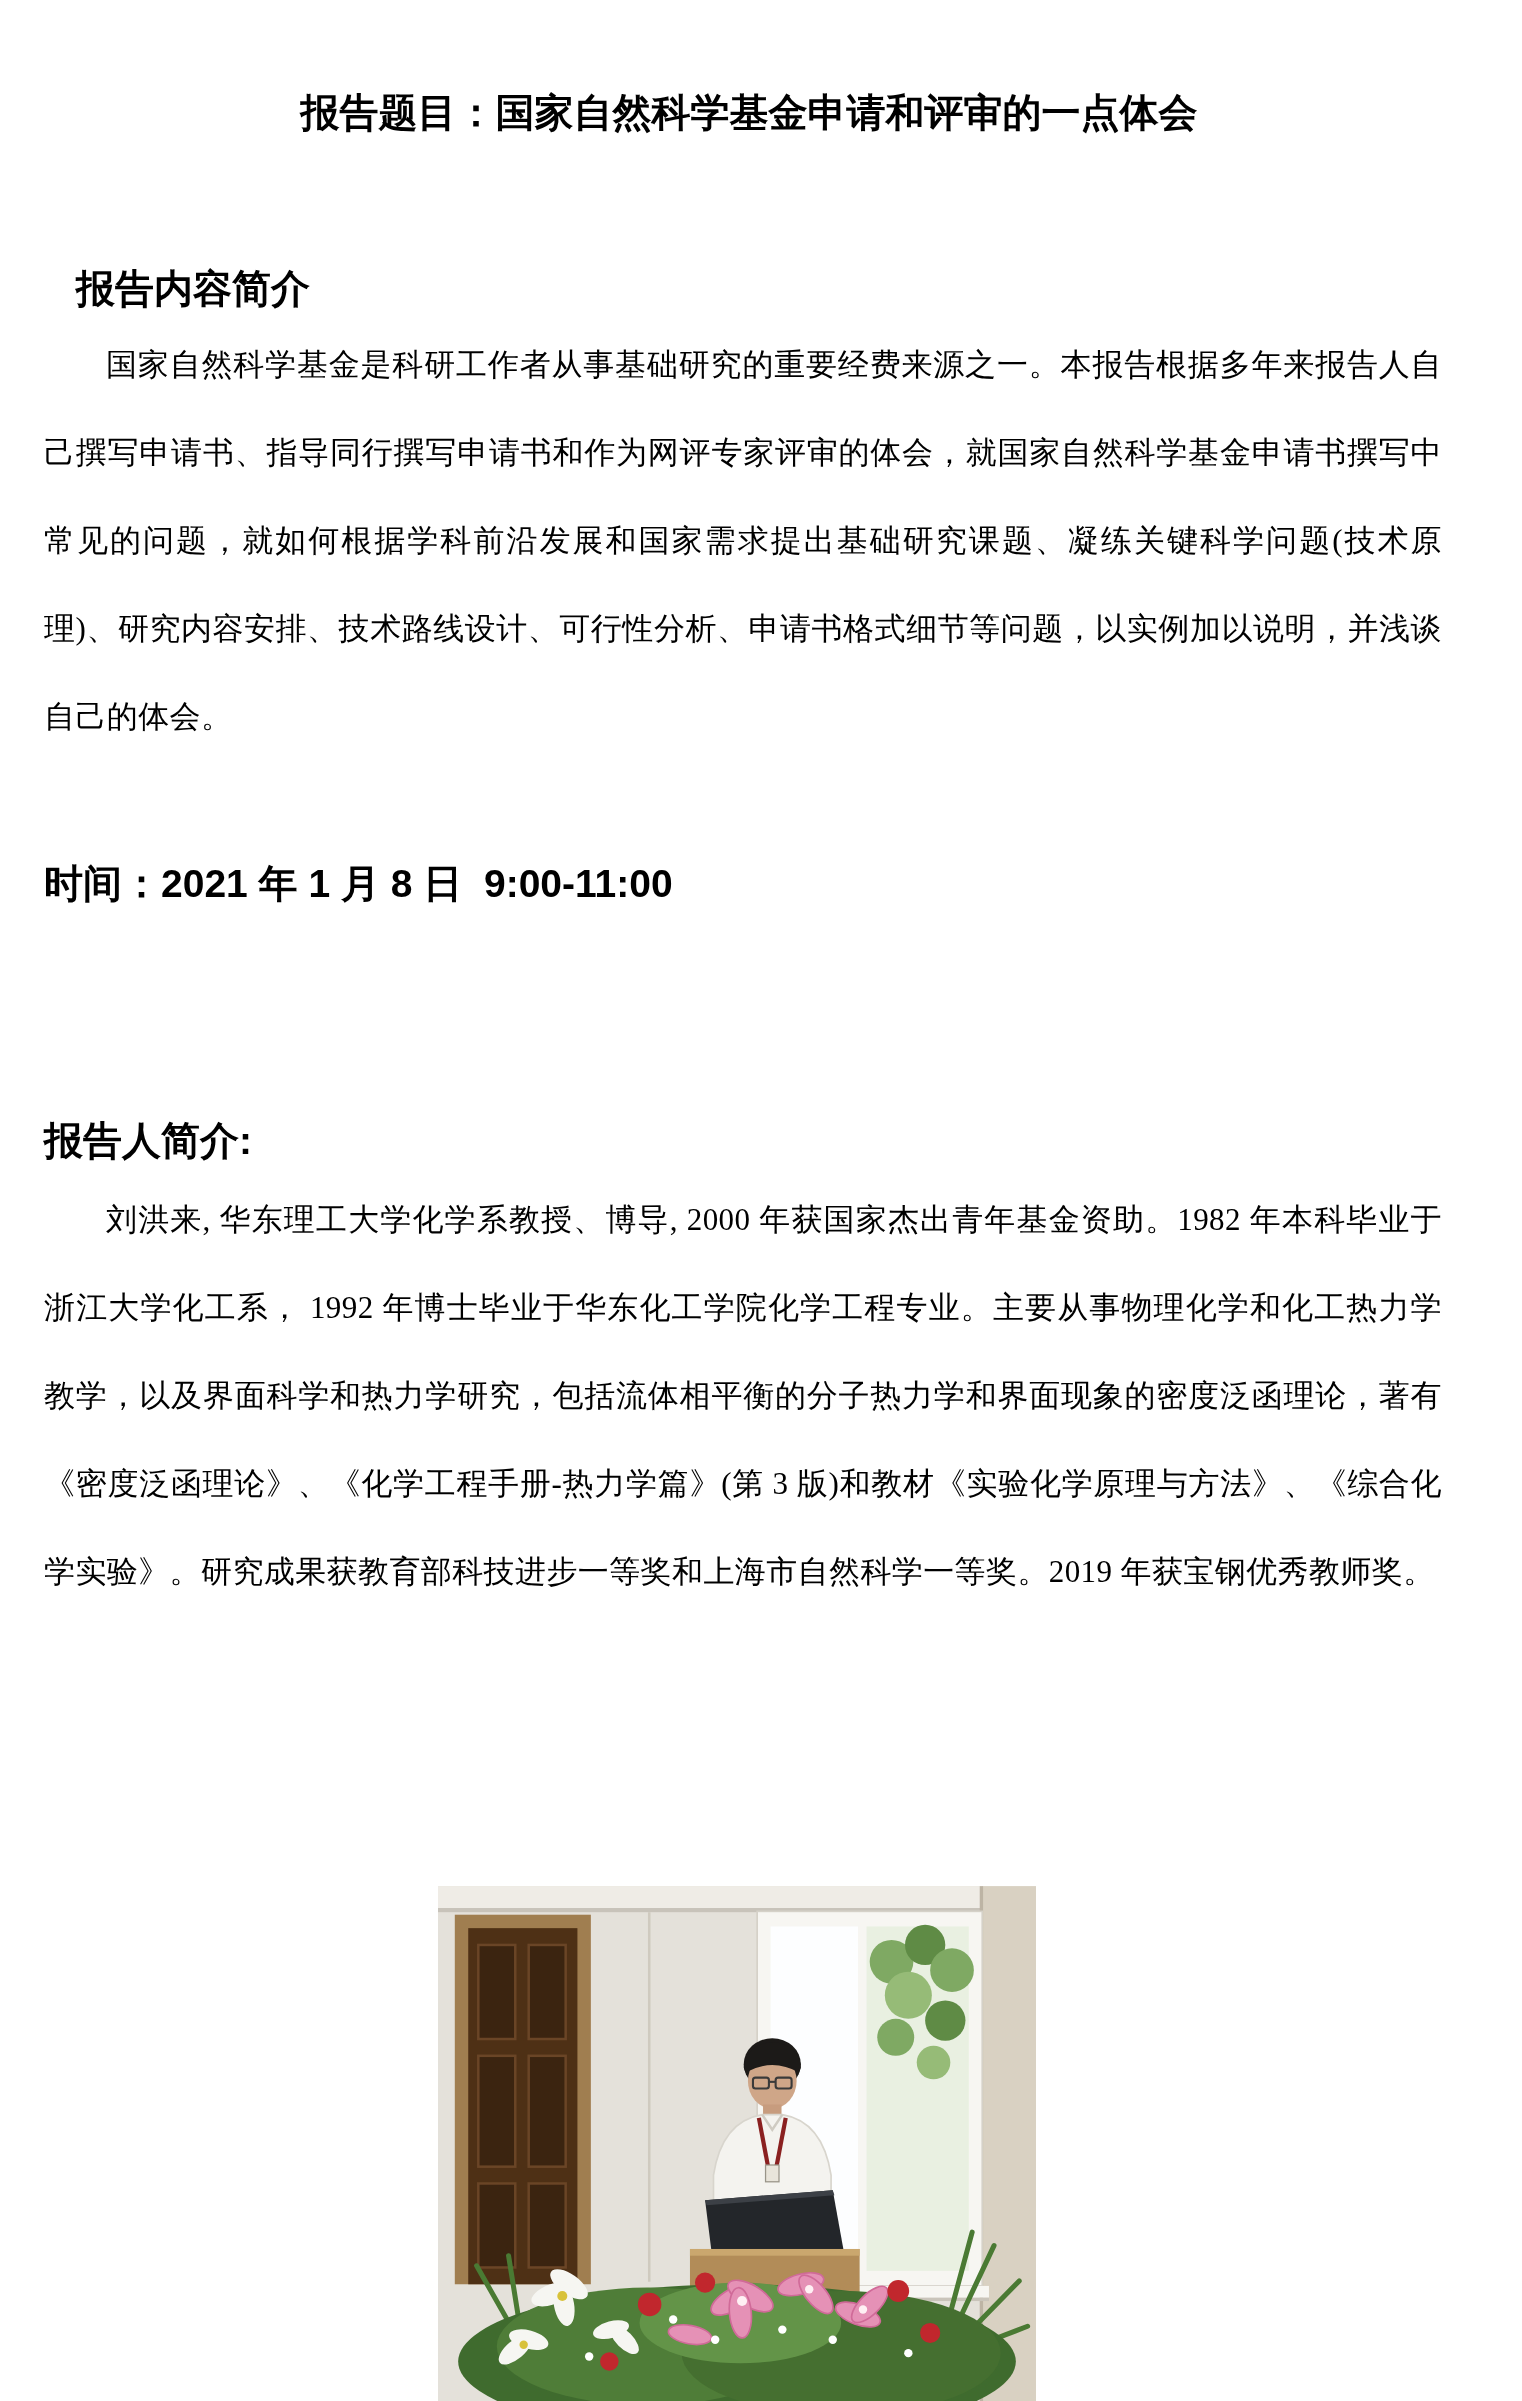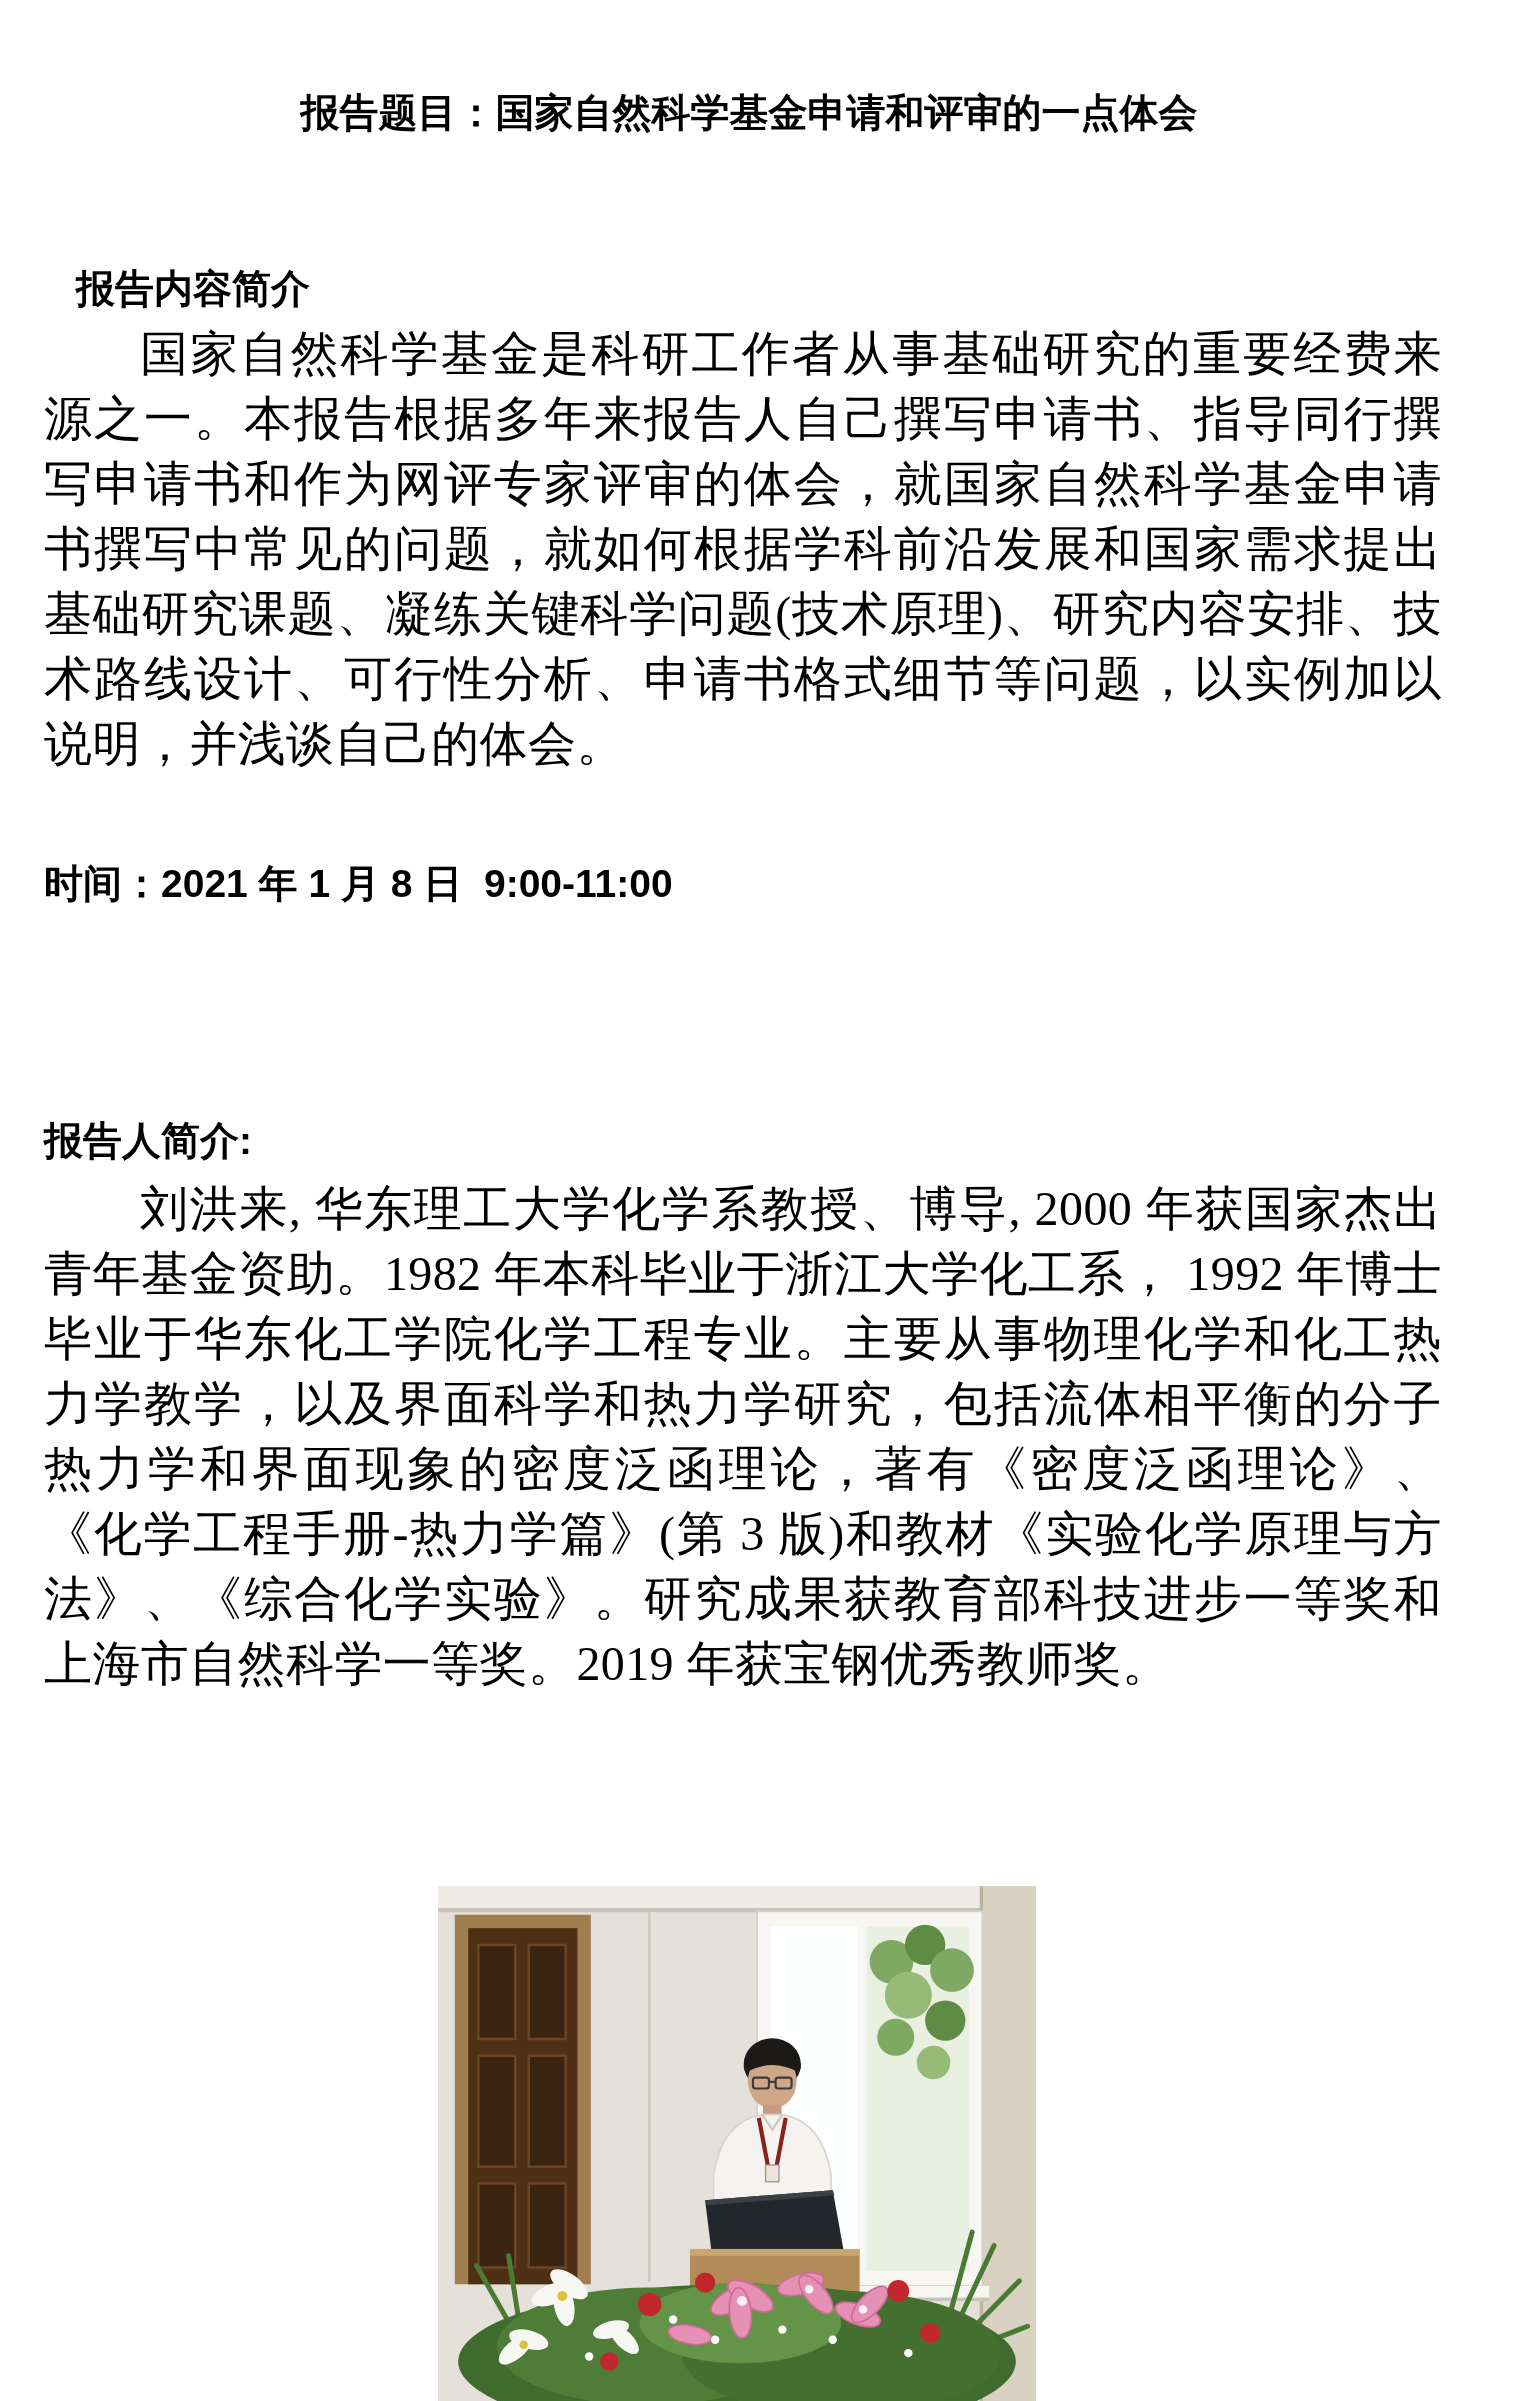--- a/index.html
+++ b/index.html
@@ -25,22 +25,22 @@
     left:44px;right:44px;
     font-family:"Liberation Sans", sans-serif;
     font-weight:bold;
     font-size:39px;
     line-height:1.2;
   }
   .h-intro{top:266px;margin-left:32px;}
   .h-speaker{top:1118px;}
   .para{
     left:44px;right:56px;
-    font-size:48px;
-    line-height:65px;
+    font-size:31px;
+    line-height:88px;
     text-align:justify;
     text-justify:inter-ideograph;
     text-indent:2em;
     letter-spacing:0.4px;
   }
   .p-intro{top:321px;}
   .p-bio{top:1176px;font-family:Liberation Serif, serif;}
   .meta-line{
     left:44px;right:44px;
     font-weight:bold;

